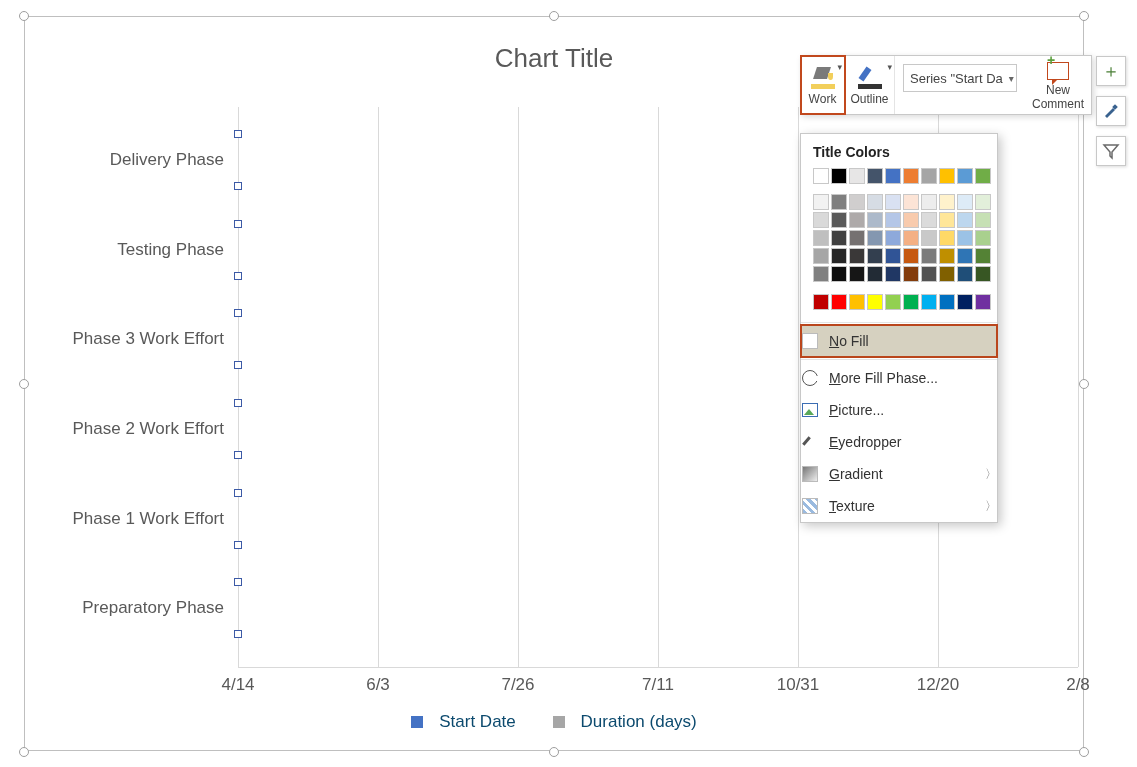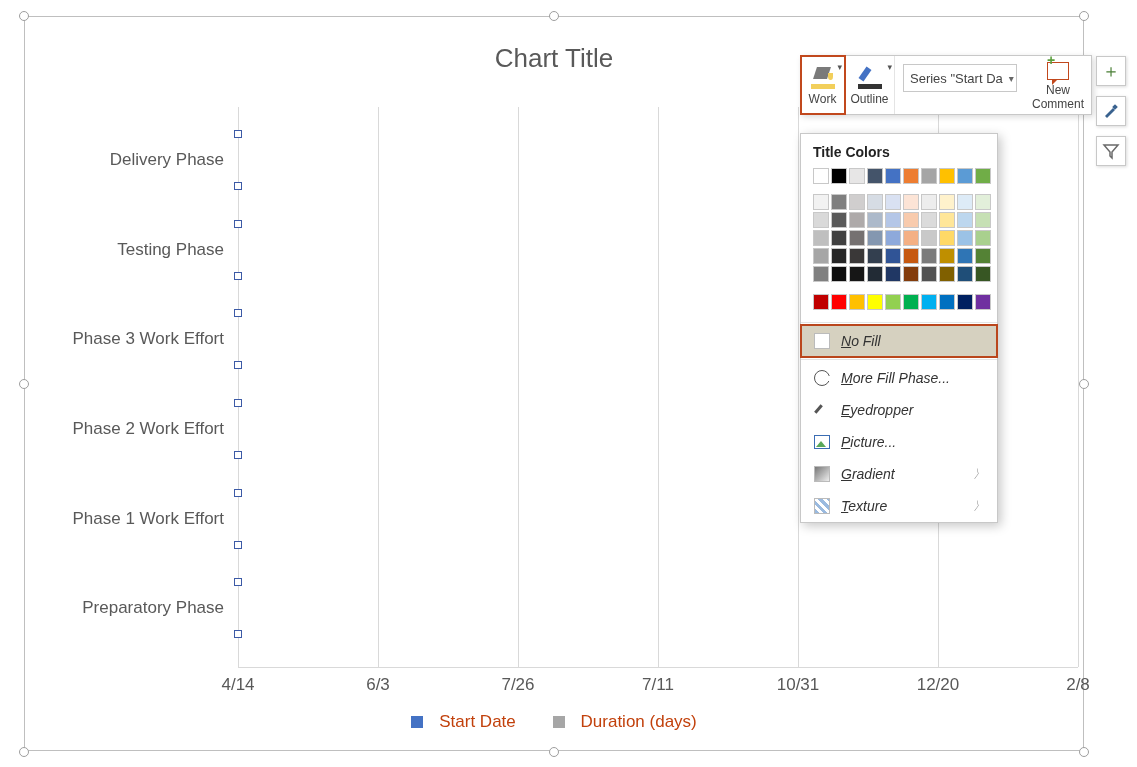--- a/index.html
+++ b/index.html
@@ -93,21 +93,21 @@
     background: #fff;
     box-sizing: border-box;
   }
   
   .legend {
     position: absolute;
     left: 0; right: 0;
     bottom: 18px;
     text-align: center;
     font-size: 17px;
-    color: #c2410c;
+    color: #0c4a6e;
   }
   .legend span { margin: 0 8px; }
   .swatch {
     display: inline-block;
     width: 12px; height: 12px;
     margin-right: 6px;
     vertical-align: -1px;
   }
   .swatch.blue { background: #4472C4; }
   .swatch.gray { background: #A6A6A6; }
@@ -249,23 +249,22 @@
   .standard-row {
     display: grid;
     grid-template-columns: repeat(10, 16px);
     gap: 2px;
     padding: 0 12px 10px;
   }
   .menu-sep { height: 1px; background: #e4e4e4; margin: 2px 0; }
   .menu-item {
     display: flex;
     align-items: center;
-    padding: 7px 12px;
+    padding: 7px 0;
     gap: 10px;
-    font-style: italic;
   }
   .menu-item .mi-icon {
     width: 18px; height: 18px;
     display: flex; align-items: center; justify-content: center;
     flex-shrink: 0;
   }
   .menu-item .mi-text { flex: 1; }
   .menu-item .mi-text u { text-decoration: underline; }
   .menu-item .sub-arrow {
     color: #777;
@@ -584,29 +583,29 @@
     <div class="menu-sep"></div>
 
     <div class="menu-item">
       <div class="mi-icon">
           <div class="palette-sw"></div>
         </div>
       <div class="mi-text"><u>M</u><span id="morecolors-rest">ore Fill Phase...</span></div>
     </div>
     <div class="menu-item">
       <div class="mi-icon">
-          <div class="eyedrop-sw"></div>
-        </div>
-      <div class="mi-text"><u>E</u><span id="eyedrop-rest">yedropper</span></div>
+          <div class="pic-sw"></div>
+        </div>
+      <div class="mi-text"><u>P</u><span id="picture-rest">icture...</span></div>
     </div>
     <div class="menu-item">
       <div class="mi-icon">
-          <div class="pic-sw"></div>
-        </div>
-      <div class="mi-text"><u>P</u><span id="picture-rest">icture...</span></div>
+          <div class="eyedrop-sw"></div>
+        </div>
+      <div class="mi-text"><u>E</u><span id="eyedrop-rest">yedropper</span></div>
     </div>
     <div class="menu-item">
       <div class="mi-icon">
           <div class="grad-sw"></div>
         </div>
       <div class="mi-text"><u>G</u><span id="gradient-rest">radient</span></div>
       <div class="sub-arrow">〉</div>
     </div>
     <div class="menu-item">
       <div class="mi-icon">

